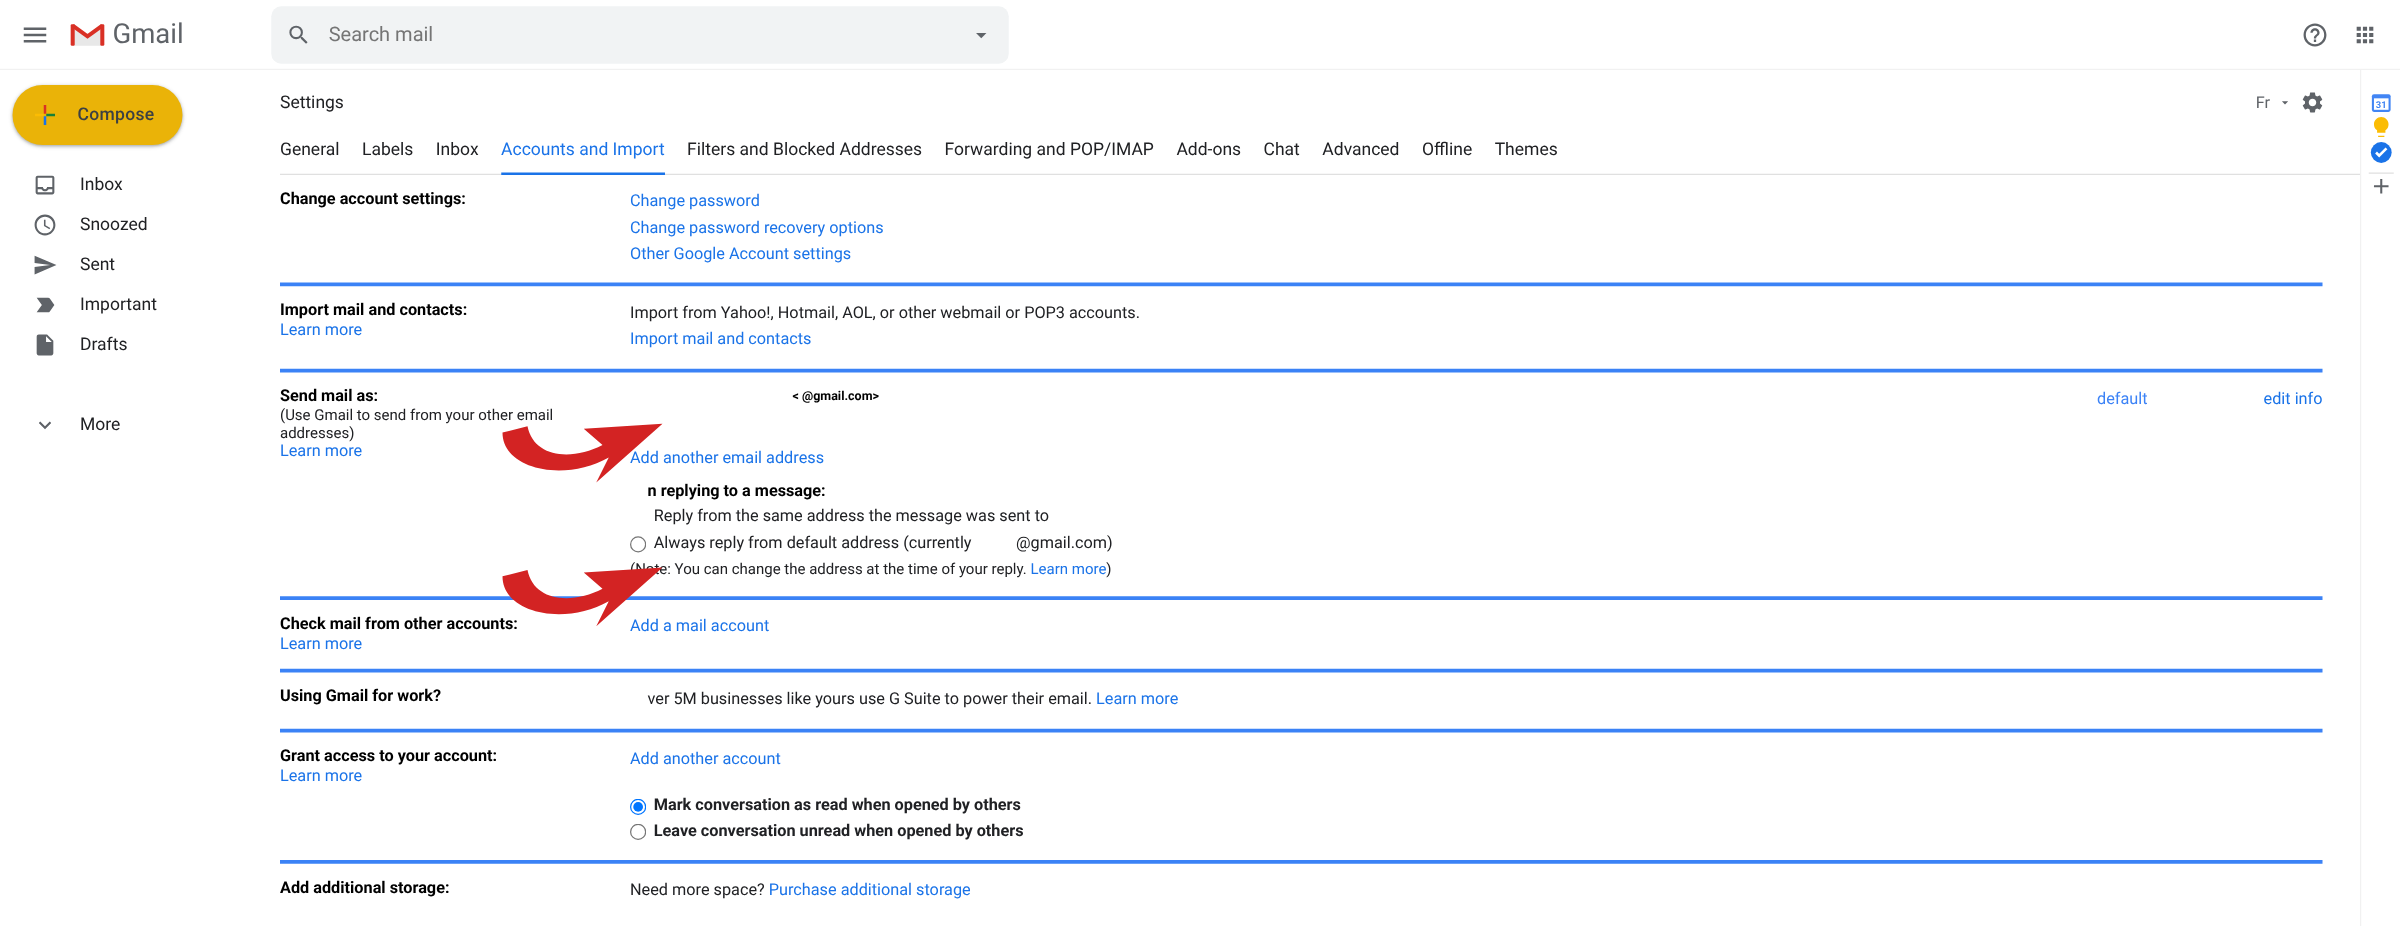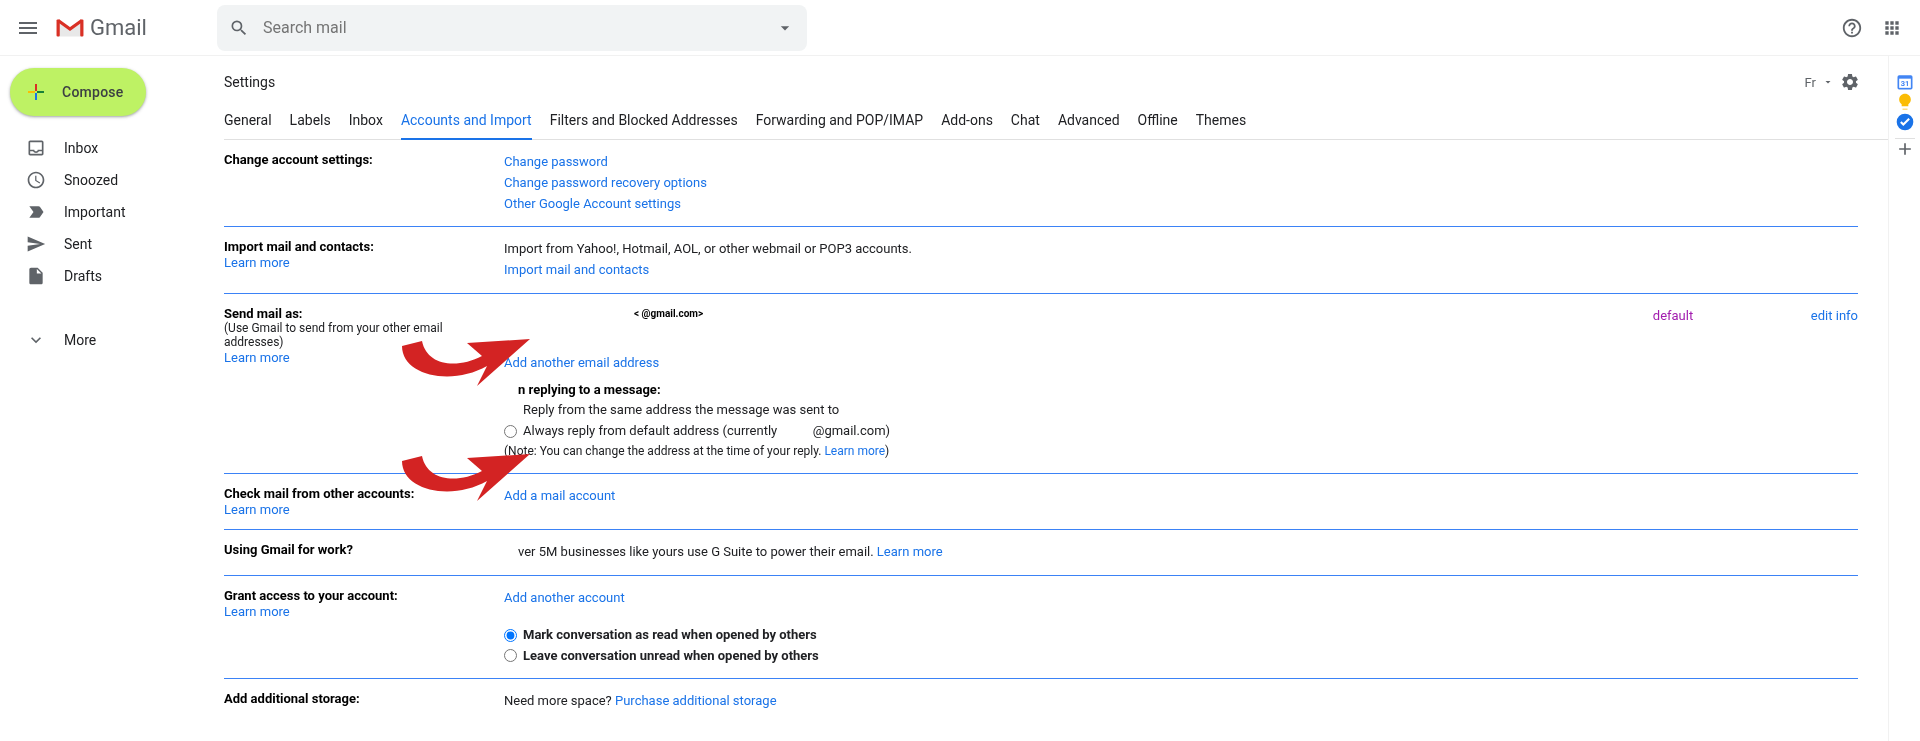--- a/index.html
+++ b/index.html
@@ -16,52 +16,52 @@
   .search-icon { color: #5f6368; margin-right: 14px; }
   .search-input { flex: 1; background: transparent; border: none; outline: none; font-size: 16px; color: #5f6368; }
   .search-drop { color: #5f6368; margin-left: 8px; cursor: pointer; }
   .header-spacer { flex: 1; }
   .header-right { display: flex; align-items: center; gap: 16px; color: #5f6368; }
   .header-right .icon-btn { cursor: pointer; width: 24px; height: 24px; display:flex;align-items:center;justify-content:center;}
 
   
   .body-wrap { display: flex; height: calc(100vh - 56px); }
   .sidebar { width: 208px; padding-top: 12px; flex-shrink: 0; }
-  .compose-btn { margin: 0 0 16px 10px; height: 48px; border-radius: 24px; box-shadow: 0 1px 2px 0 rgba(60,64,67,.3),0 1px 3px 1px rgba(60,64,67,.15); background: #bef264; display: inline-flex; align-items: center; padding: 0 22px 0 14px; font-size: 14px; color: #3c4043; font-weight: 500; letter-spacing: .25px; cursor: pointer; }
+  .compose-btn { margin: 0 0 16px 10px; height: 48px; border-radius: 24px; box-shadow: 0 1px 2px 0 rgba(60,64,67,.3),0 1px 3px 1px rgba(60,64,67,.15); background: #eab308; display: inline-flex; align-items: center; padding: 0 22px 0 14px; font-size: 14px; color: #3c4043; font-weight: 500; letter-spacing: .25px; cursor: pointer; }
   .compose-plus { width: 24px; height: 24px; margin-right: 14px; }
   .nav-item { display: flex; align-items: center; height: 32px; padding-left: 26px; color: #202124; border-top-right-radius: 16px; border-bottom-right-radius: 16px; cursor: pointer; font-size: 14px; }
   .nav-icon { width: 20px; height: 20px; margin-right: 18px; color: #5f6368; display:flex;align-items:center;justify-content:center;}
   .nav-item.more .nav-icon { color: #5f6368; }
 
   .main { flex: 1; padding: 16px 0 0 16px; overflow: auto; position: relative; }
   .settings-head { display: flex; align-items: center; padding-right: 28px; }
   .settings-title { font-size: 14px; font-weight: 400; color: #202124; flex: 1; }
   .settings-tools { display: flex; align-items: center; gap: 6px; color: #5f6368; font-size: 13px; }
   .settings-tools .gear-icon { cursor: pointer; }
 
   .tabs-row { display: flex; gap: 18px; border-bottom: 1px solid #e0e0e0; margin-top: 14px; padding-bottom: 0; }
   .tab { font-size: 14px; color: #202124; padding: 6px 0 10px; cursor: pointer; white-space: nowrap; }
   .tab.active { color: #1a73e8; border-bottom: 2px solid #1a73e8; margin-bottom: -1px; }
 
   .settings-body { margin-top: 0; padding-right: 30px; }
-  .sect { display: flex; border-bottom: 1px solid #3b82f6; padding: 12px 0; }
+  .sect { display: flex; border-bottom: 3px solid #3b82f6; padding: 12px 0; }
   .sect-left { width: 280px; flex-shrink: 0; padding-right: 12px; }
   .sect-title { font-size: 13px; font-weight: bold; color: #000; }
   .sect-sub { font-size: 12px; color: #202124; }
   .sect-learn { font-size: 13px; }
   .sect-right { flex: 1; font-size: 13px; color: #202124; }
   .sect-right > * { line-height: 1.6; }
   .bold-link { font-weight: normal; color: #1a73e8; font-size: 13px; display:inline-block;}
   .note { font-size: 12px; color: #202124; }
   .radio-row { display: flex; align-items: center; gap: 6px; }
   .radio-row input[type=radio] { margin: 0; }
 
   .send-as-row { display: flex; align-items: flex-start; }
   .send-as-ident { flex: 1; padding-left: 130px; font-size: 10px; font-weight: bold; color: #000;}
-  .send-as-default { width: 90px; text-align: center; font-size: 13px; color: #a21caf; }
+  .send-as-default { width: 90px; text-align: right; font-size: 13px; color: #3b82f6; }
   .send-as-edit { width: 140px; text-align: right; font-size: 13px; }
 
   .arrow { position: absolute; z-index: 10; pointer-events: none; }
 
   .side-panel { width: 32px; border-left: 1px solid #f1f1f1; display: flex; flex-direction: column; align-items: center; padding-top: 16px; }
   .side-panel .mini { width: 20px; height: 20px; cursor: pointer; }
 </style>
 </head>
 <body>
 
@@ -126,32 +126,32 @@
       <span class="nav-icon">
           <svg width="20" height="20" viewBox="0 0 24 24">
             <path fill="currentColor" d="M11.99 2C6.47 2 2 6.48 2 12s4.47 10 9.99 10C17.52 22 22 17.52 22 12S17.52 2 11.99 2zM12 20c-4.42 0-8-3.58-8-8s3.58-8 8-8 8 3.58 8 8-3.58 8-8 8zm.5-13H11v6l5.25 3.15.75-1.23-4.5-2.67z"></path>
           </svg>
         </span>
       <span>Snoozed</span>
     </div>
     <div class="nav-item">
       <span class="nav-icon">
           <svg width="20" height="20" viewBox="0 0 24 24">
+            <path fill="currentColor" d="M2.01 21L23 12 2.01 3 2 10l15 2-15 2z"></path>
+          </svg>
+        </span>
+      <span>Sent</span>
+    </div>
+    <div class="nav-item">
+      <span class="nav-icon">
+          <svg width="20" height="20" viewBox="0 0 24 24">
             <path fill="currentColor" d="M4 18.99h11c.67 0 1.27-.32 1.63-.83L21 12l-4.37-6.16C16.27 5.33 15.67 5 15 5H4l5 7-5 6.99z"></path>
           </svg>
         </span>
       <span>Important</span>
-    </div>
-    <div class="nav-item">
-      <span class="nav-icon">
-          <svg width="20" height="20" viewBox="0 0 24 24">
-            <path fill="currentColor" d="M2.01 21L23 12 2.01 3 2 10l15 2-15 2z"></path>
-          </svg>
-        </span>
-      <span>Sent</span>
     </div>
     <div class="nav-item">
       <span class="nav-icon">
           <svg width="20" height="20" viewBox="0 0 24 24">
             <path fill="currentColor" d="M6 2c-1.1 0-1.99.9-1.99 2L4 20c0 1.1.89 2 1.99 2H18c1.1 0 2-.9 2-2V8l-6-6H6zm7 7V3.5L18.5 9H13z"></path>
           </svg>
         </span>
       <span>Drafts</span>
     </div>
     <div class="nav-item more" style="margin-top:32px">

